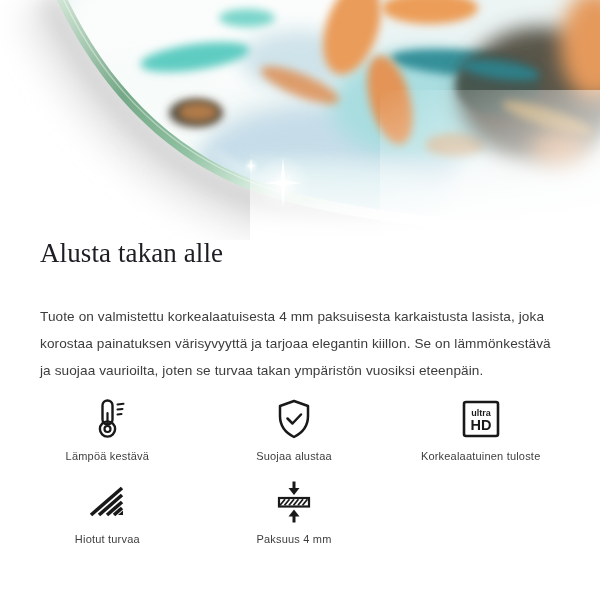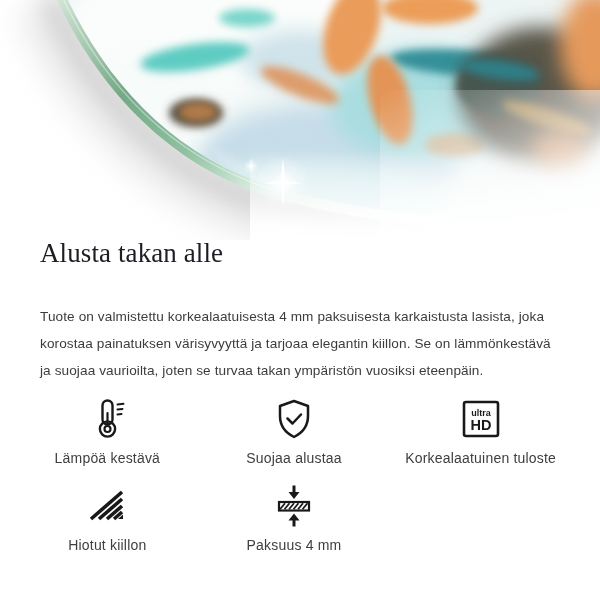--- a/index.html
+++ b/index.html
@@ -22,21 +22,21 @@
     font-size:13.6px;line-height:27px;color:#3c3c3c;letter-spacing:.1px;
   }
   .features{
     margin:12px 26px 0 14px;
     display:grid;grid-template-columns:repeat(3,1fr);
     row-gap:17px;
   }
   .feature{display:flex;flex-direction:column;align-items:center;}
   .feature .ficon{width:46px;height:46px;}
   .feature .flabel{
-    margin-top:8px;font-size:14px;color:#3e3e3e;letter-spacing:.2px;white-space:nowrap;
+    margin-top:8px;font-size:11px;color:#3e3e3e;letter-spacing:.2px;white-space:nowrap;
   }
   .badge-top{font-size:9px;font-weight:700;font-family:"Liberation Sans",sans-serif;}
   .badge-bottom{font-size:14.5px;font-weight:700;font-family:"Liberation Sans",sans-serif;}
 </style>
 </head>
 <body>
 
 <div class="hero">
 <svg width="600" height="240" viewBox="0 0 600 240">
   <defs>
@@ -180,21 +180,21 @@
   <div class="feature">
     <svg class="ficon" viewBox="0 0 46 46">
       <g stroke="#191919" stroke-width="3.6">
         <line x1="7" y1="36" x2="38" y2="9"></line>
         <line x1="15" y1="36" x2="38" y2="16"></line>
         <line x1="23" y1="36" x2="38" y2="23"></line>
         <line x1="30" y1="36" x2="38" y2="29"></line>
       </g>
       <polygon points="34,36 39,31.5 39,36" fill="#191919"></polygon>
     </svg>
-    <div class="flabel">Hiotut kiillon</div>
+    <div class="flabel">Hiotut turvaa</div>
   </div>
 
   <div class="feature">
     <svg class="ficon" viewBox="0 0 46 46">
       <line x1="23" y1="2.5" x2="23" y2="10" stroke="#191919" stroke-width="3"></line>
       <polygon points="17.5,9 28.5,9 23,16" fill="#191919"></polygon>
       <rect x="8" y="19" width="30" height="8.5" fill="none" stroke="#191919" stroke-width="2.2"></rect>
       <g stroke="#191919" stroke-width="1.8">
         <line x1="9" y1="26.3" x2="14" y2="20.2"></line>
         <line x1="13.5" y1="26.3" x2="18.5" y2="20.2"></line>

